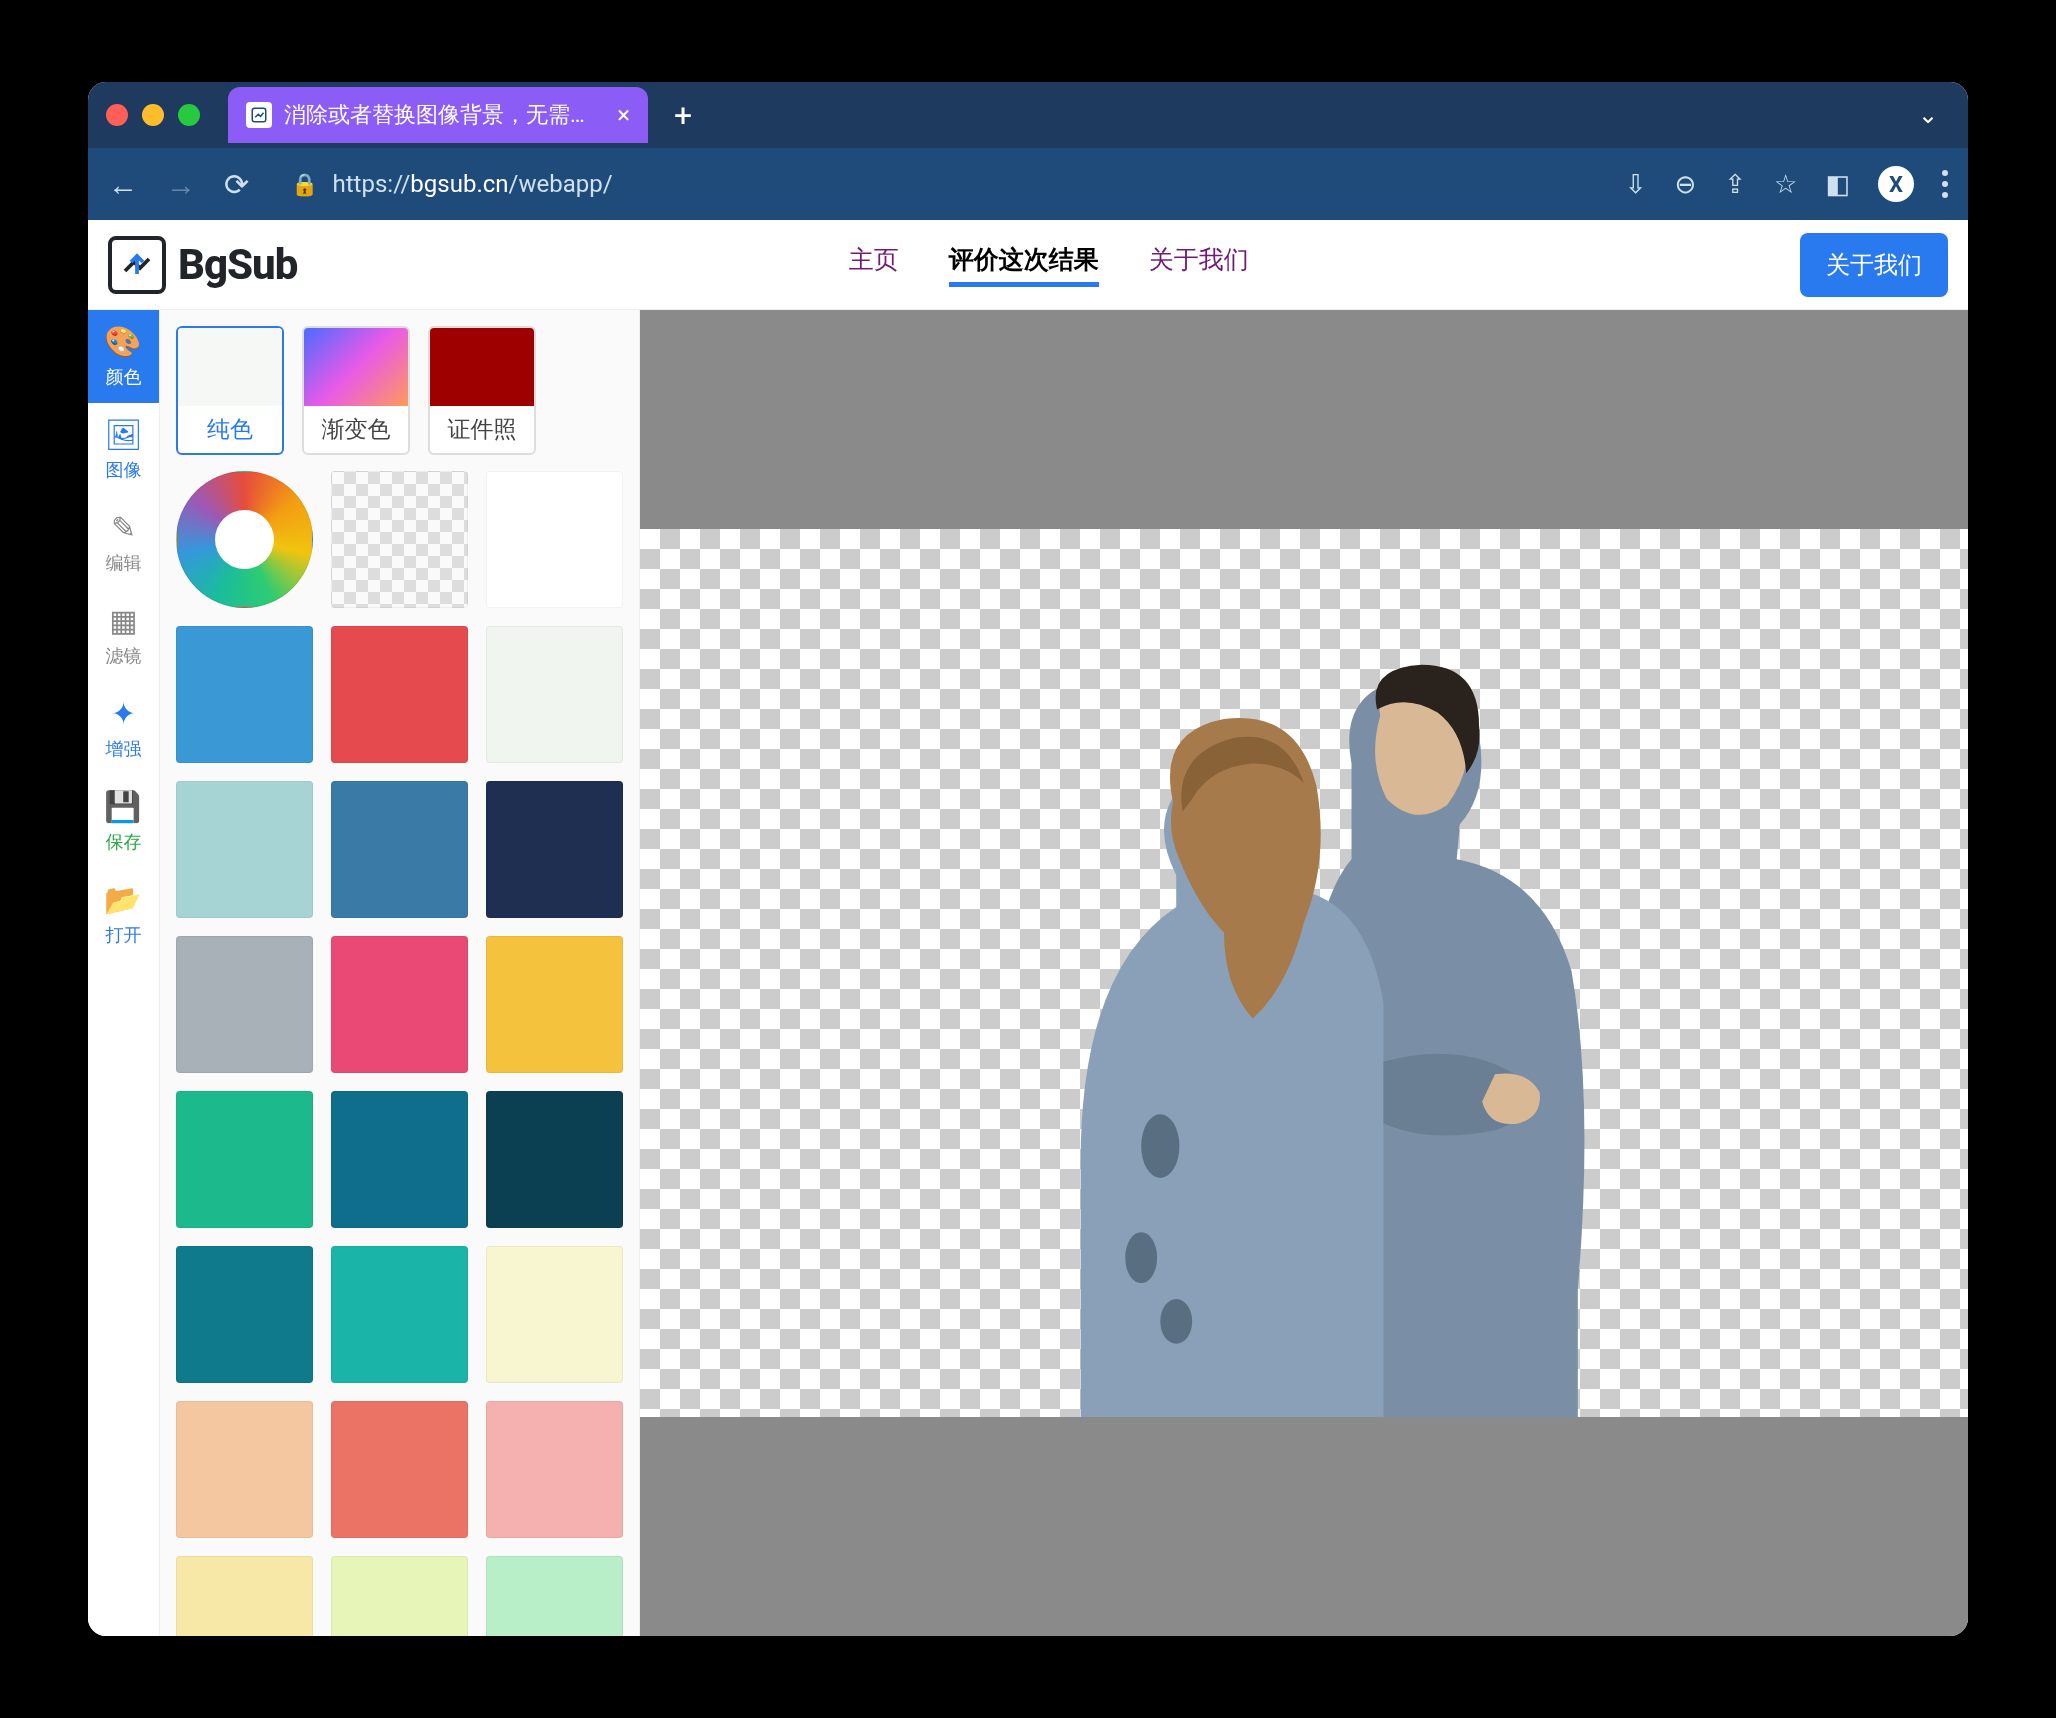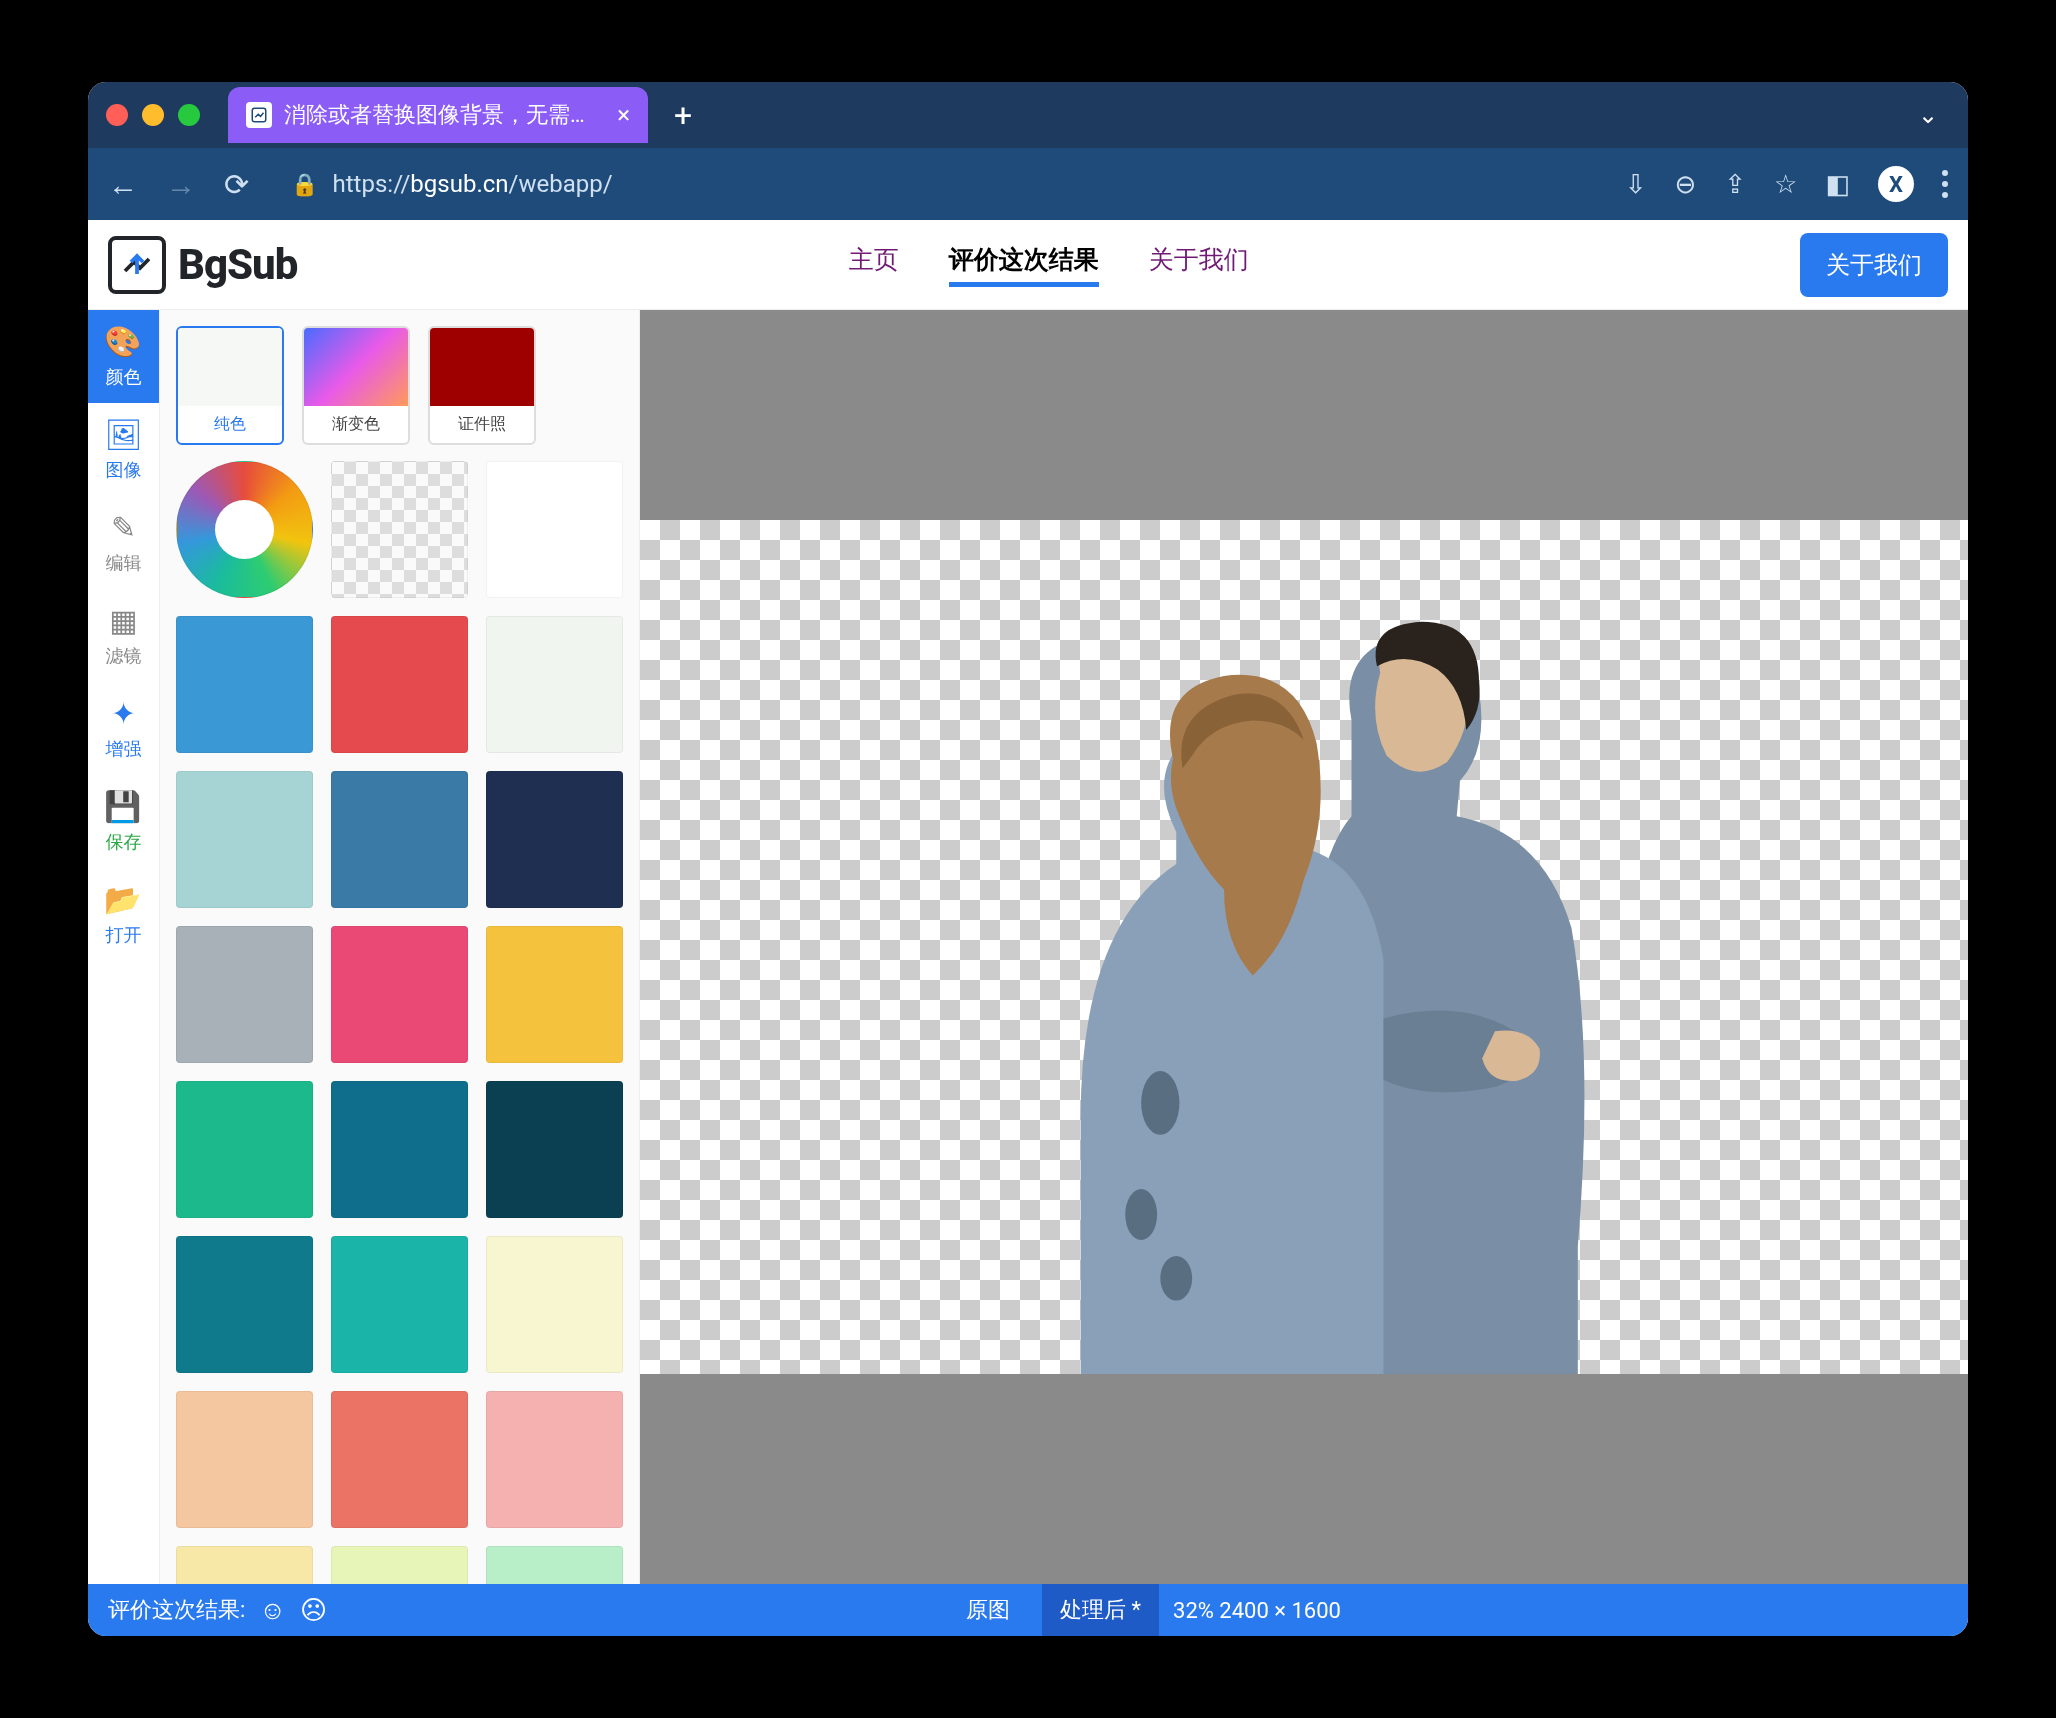--- a/index.html
+++ b/index.html
@@ -134,21 +134,21 @@
 .color-tab {
   width: 108px;
   border: 2px solid #ddd;
   border-radius: 6px;
   overflow: hidden;
   cursor: pointer;
   background: #fff;
 }
 .color-tab.active { border-color: #2a7aef; }
 .color-tab .swatch { height: 78px; }
-.color-tab .lbl { text-align: center; padding: 8px 17px; font-size: 16px; color: #444; }
+.color-tab .lbl { text-align: center; padding: 8px 17px; font-size: 23px; color: #444; }
 .color-tab.active .lbl { color: #2a7aef; }
 .sw-solid { background: #f5f8f5; }
 .sw-gradient { background: linear-gradient(135deg, #4a6bff, #e85ae8, #ff9a5a); }
 .sw-id { background: #9e0000; }
 
 .swatch-grid { display: grid; grid-template-columns: repeat(3, 1fr); gap: 18px; }
 .swatch-item { width: 100%; aspect-ratio: 1; border-radius: 4px; cursor: pointer; border: 1px solid rgba(0,0,0,0.05); }
 .swatch-wheel { background: conic-gradient(#e74c3c,#f39c12,#f1c40f,#2ecc71,#1abc9c,#3498db,#9b59b6,#e74c3c); border-radius: 50%; position:relative; }
 .swatch-wheel::after { content:''; position:absolute; inset:28%; background:#fff; border-radius:50%; }
 .swatch-transparent {
@@ -362,24 +362,14 @@
               <ellipse cx="110" cy="330" rx="12" ry="20" fill="#5a6e82"></ellipse>
               <ellipse cx="98" cy="400" rx="10" ry="16" fill="#5a6e82"></ellipse>
               <ellipse cx="120" cy="440" rx="10" ry="14" fill="#5a6e82"></ellipse>
             </g>
           </svg>
         </div>
       </div>
     </div>
   </div>
 
-  <div class="status-bar">
-    <span>评价这次结果:</span>
-    <span class="rate-ic">☺</span>
-    <span class="rate-ic">☹</span>
-    <span class="spacer"></span>
-    <span class="status-tab">原图</span>
-    <span class="status-tab active">处理后 *</span>
-    <span>32% 2400 × 1600</span>
-    <span class="spacer"></span>
-  </div>
 
 </div>
 
 </body></html>

